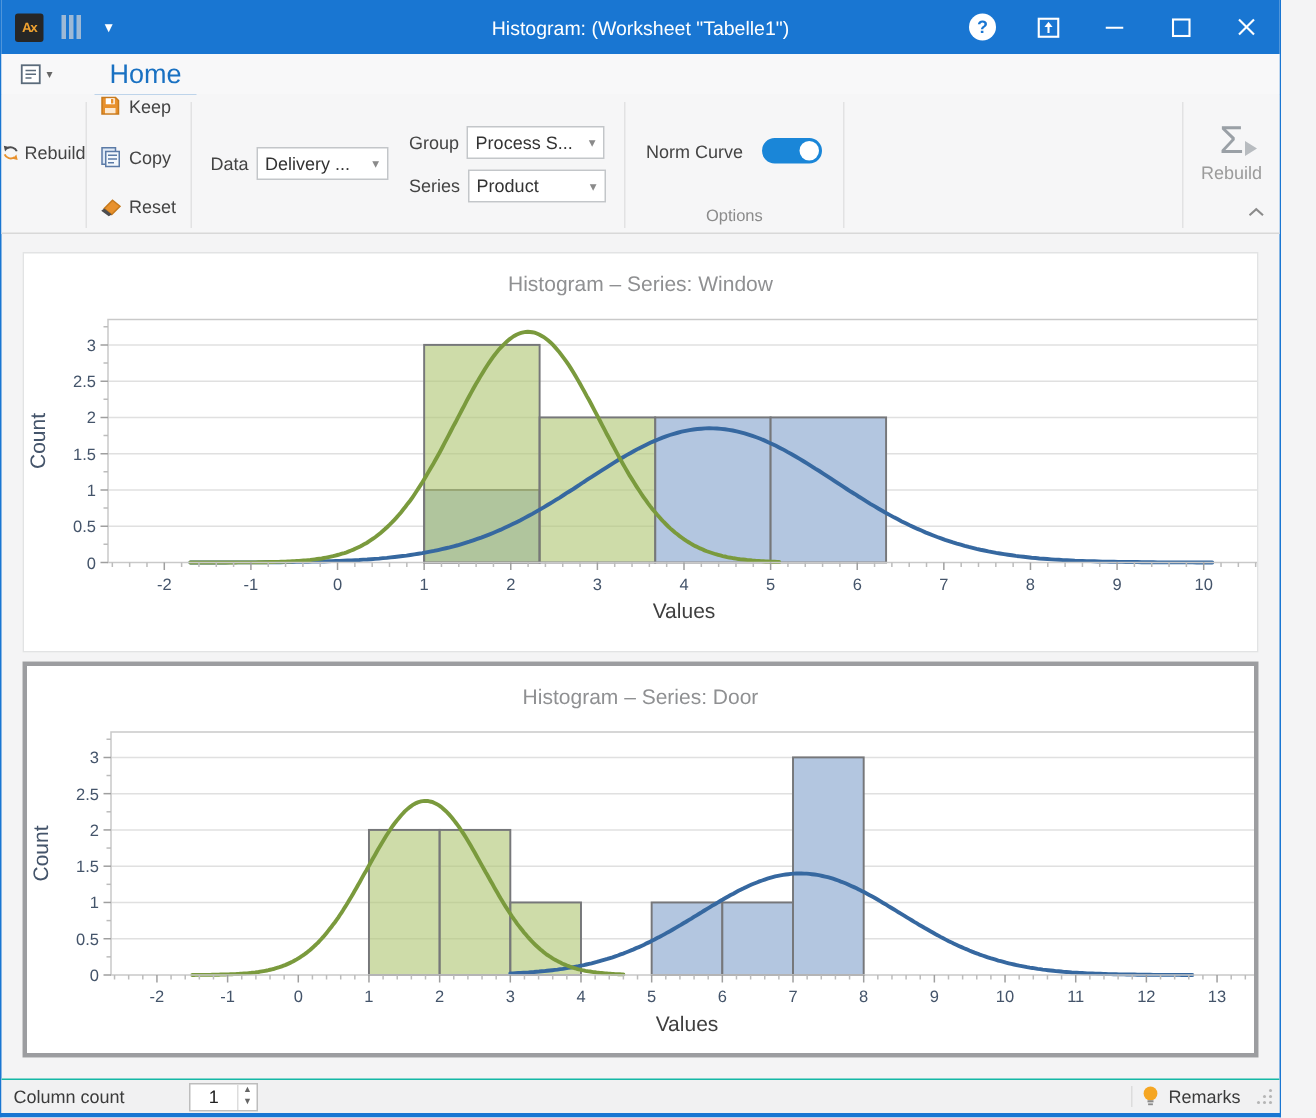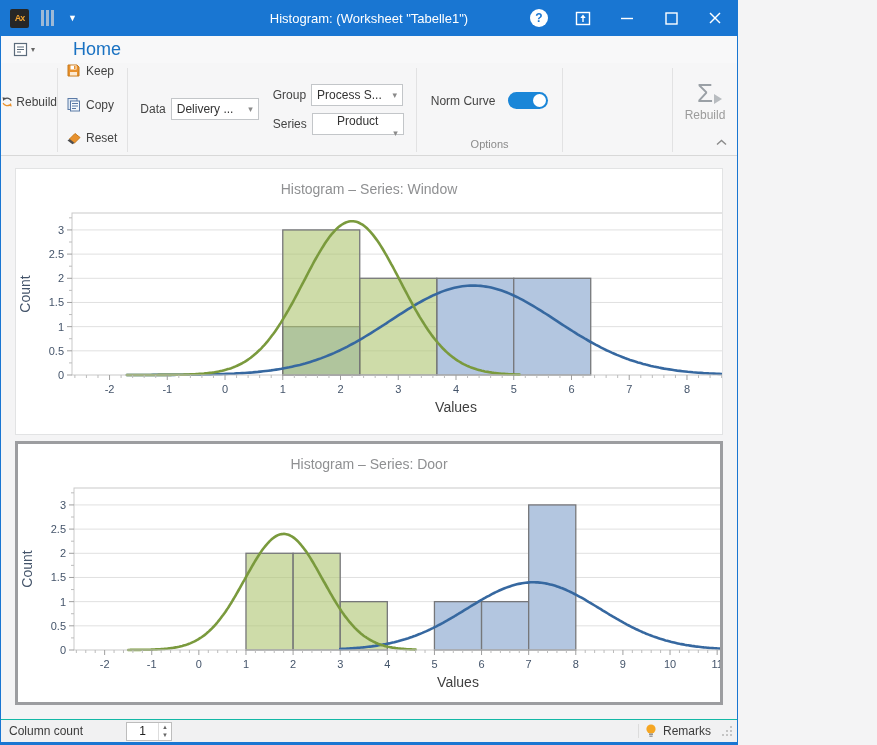--- a/index.html
+++ b/index.html
@@ -1,18 +1,18 @@
 <!DOCTYPE html>
 <html><head>
 <meta charset="utf-8">
 <style>
   * { margin:0; padding:0; box-sizing:border-box; }
   html,body { width:877px; height:745px; }
   body { font-family:"Liberation Sans", sans-serif; background:#f4f4f5; overflow:hidden; }
-  .window { width:738px; height:745px; border-left:1px solid #1976d2; border-right:1px solid #1976d2; border-bottom:3px solid #1976d2; display:flex; flex-direction:column; background:#f4f4f5; }
+  .window { width:854px; height:745px; border-left:1px solid #1976d2; border-right:1px solid #1976d2; border-bottom:3px solid #1976d2; display:flex; flex-direction:column; background:#f4f4f5; }
 
   
   .titlebar { height:36px; background:#1976d2; display:flex; align-items:center; color:#fff; flex:0 0 auto; position:relative; }
   .app-logo { width:19px; height:19px; background:#262626; border-radius:2px; margin-left:9px; display:flex; align-items:center; justify-content:center; color:#f0a230; font-size:9px; font-weight:bold; letter-spacing:-1px; }
   .qat-bars { display:flex; gap:2px; margin-left:12px; }
   .qat-bars i { display:block; width:3px; height:16px; background:#9db9d6; }
   .qat-caret { color:#fff; font-size:9px; margin-left:14px; cursor:default; }
   .tb-title { position:absolute; left:0; right:0; text-align:center; font-size:13px; color:#fff; pointer-events:none; }
   .tb-right { margin-left:auto; display:flex; align-items:center; height:100%; }
   .tb-btn { width:44px; height:100%; display:flex; align-items:center; justify-content:center; color:#fff; }
@@ -178,21 +178,21 @@
         <div style="display:flex; flex-direction:column; gap:7px;">
           <div class="fieldrow" style="justify-content:flex-start;">
             <span>Group</span>
             <div class="dd" style="width:92px;">
               <span>Process S...</span>
               <span class="caret">▾</span>
             </div>
           </div>
           <div class="fieldrow" style="justify-content:flex-end;">
             <span>Series</span>
-            <div class="dd" style="width:92px;flex-direction:column;">
+            <div class="dd" style="width:92px;">
               <span>Product</span>
               <span class="caret">▾</span>
             </div>
           </div>
         </div>
       </div>
     </div>
     <div class="rsep"></div>
 
     <div class="rgroup">

